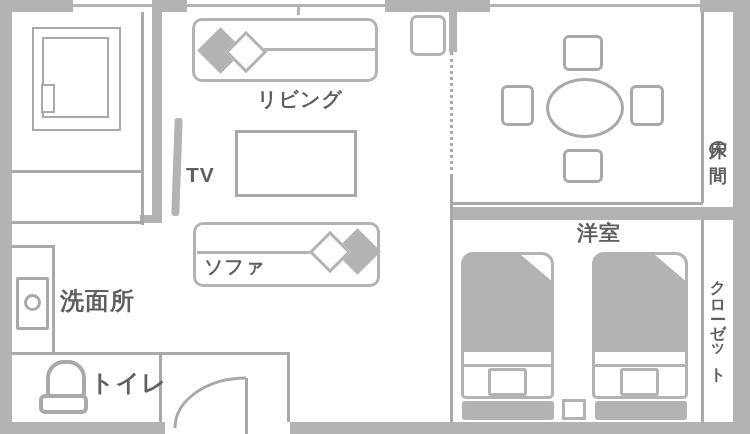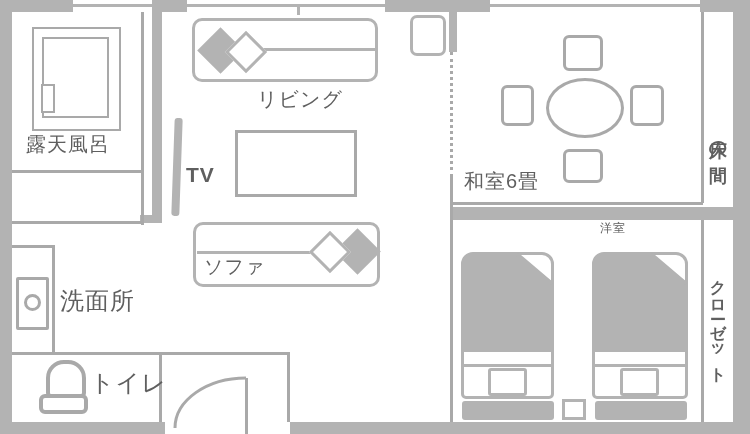--- a/index.html
+++ b/index.html
@@ -12,21 +12,21 @@
   }
   #plan *{box-sizing:border-box; position:absolute;}
   .wall{background:var(--wall);}
   .win{background:var(--wall);}
   .tline{background:var(--line);}
   .dotted{border-left:3px dotted var(--line); width:0;}
   .box{border:3px solid var(--line); background:transparent;}
   .boxw{border:3px solid var(--wall); background:transparent;}
   .fill{background:var(--wall);}
   .label{
-    position:absolute; color:var(--text); font-weight:400;
+    position:absolute; color:var(--text); font-weight:700;
     letter-spacing:1px; white-space:nowrap; line-height:1;
   }
   .vlabel{
     position:absolute; color:var(--text); font-weight:600;
     writing-mode:vertical-rl; letter-spacing:3px; line-height:1;
     display:flex; align-items:center; justify-content:center;
   }
   .diamond{transform:rotate(45deg);}
   svg.overlay{left:0;top:0;pointer-events:none;}
 </style>
@@ -64,21 +64,20 @@
   <div class="tline" style="left:245px;top:378px;width:3px;height:56px"></div>
   <div class="dotted" style="left:450px;top:52px;height:125px"></div>
   <div class="tline" style="left:450px;top:177px;width:3px;height:245px"></div>
   <div class="tline" style="left:452px;top:202px;width:251px;height:3px"></div>
   <div class="tline" style="left:701px;top:12px;width:3px;height:191px"></div>
   <div class="tline" style="left:701px;top:220px;width:3px;height:202px"></div>
 
   <div class="box" style="left:32px;top:27px;width:89px;height:104px;border-width:2px"></div>
   <div class="box" style="left:42px;top:37px;width:67px;height:81px;border-width:2px"></div>
   <div class="box" style="left:41px;top:84px;width:14px;height:29px;border-width:2px;background:#fff"></div>
-  <div class="label" style="left:26px;top:134px;font-size:20px">露天風呂</div>
 
   <div class="boxw" style="left:192px;top:18px;width:186px;height:64px;border-width:3px;border-radius:10px"></div>
   <div class="tline" style="left:250px;top:48px;width:125px;height:3px;background:var(--wall)"></div>
   <div class="fill diamond" style="left:204px;top:34px;width:33px;height:33px"></div>
   <div class="boxw diamond" style="left:231px;top:37px;width:30px;height:30px;background:#fff"></div>
   <div class="label" style="left:257px;top:89px;font-size:20px">リビング</div>
 
   <div class="fill" style="left:173px;top:118px;width:8px;height:98px;border-radius:3px;transform:rotate(2deg)"></div>
   <div class="label" style="left:186px;top:164px;font-size:21px;font-weight:700">TV</div>
   <div class="box" style="left:235px;top:130px;width:122px;height:67px"></div>
@@ -97,26 +96,25 @@
 
   <div class="box" style="left:46px;top:360px;width:40px;height:38px;border-width:4px;border-radius:18px 18px 5px 5px"></div>
   <div class="box" style="left:39px;top:394px;width:49px;height:20px;border-width:4px;border-radius:6px;background:#fff"></div>
   <div class="label" style="left:90px;top:371px;font-size:24px">トイレ</div>
 
   <div class="box" style="left:546px;top:78px;width:78px;height:60px;border-radius:50%"></div>
   <div class="box" style="left:563px;top:35px;width:40px;height:36px;border-radius:6px"></div>
   <div class="box" style="left:501px;top:85px;width:33px;height:41px;border-radius:6px"></div>
   <div class="box" style="left:630px;top:85px;width:34px;height:41px;border-radius:6px"></div>
   <div class="box" style="left:563px;top:149px;width:40px;height:34px;border-radius:6px"></div>
-  <div class="label" style="left:464px;top:171px;font-size:20px">和室6畳</div>
 
   <div class="vlabel" style="left:703px;top:68px;width:30px;height:145px;font-size:18px">床の間</div>
   <div class="vlabel" style="left:703px;top:243px;width:30px;height:160px;font-size:16px">クローゼット</div>
 
-  <div class="label" style="left:600px;top:222px;font-size:12px">洋室</div>
+  <div class="label" style="left:577px;top:222px;font-size:21px">洋室</div>
 
   <div class="fill" style="left:463px;top:254px;width:89px;height:96px;border-radius:10px 10px 0 0"></div>
   <div style="left:516px;top:254px;width:36px;height:29px;background:#fff;clip-path:polygon(4% 0,100% 0,100% 96%)"></div>
   <div class="boxw" style="left:461px;top:252px;width:93px;height:147px;border-radius:12px 12px 5px 5px"></div>
   <div class="fill" style="left:464px;top:349px;width:87px;height:3px"></div>
   <div class="fill" style="left:464px;top:364px;width:87px;height:3px"></div>
   <div class="boxw" style="left:488px;top:368px;width:39px;height:28px;border-radius:3px;background:#fff"></div>
   <div class="fill" style="left:462px;top:401px;width:92px;height:19px;border-radius:3px"></div>
 
   <div class="fill" style="left:594px;top:254px;width:92px;height:96px;border-radius:10px 10px 0 0"></div>

